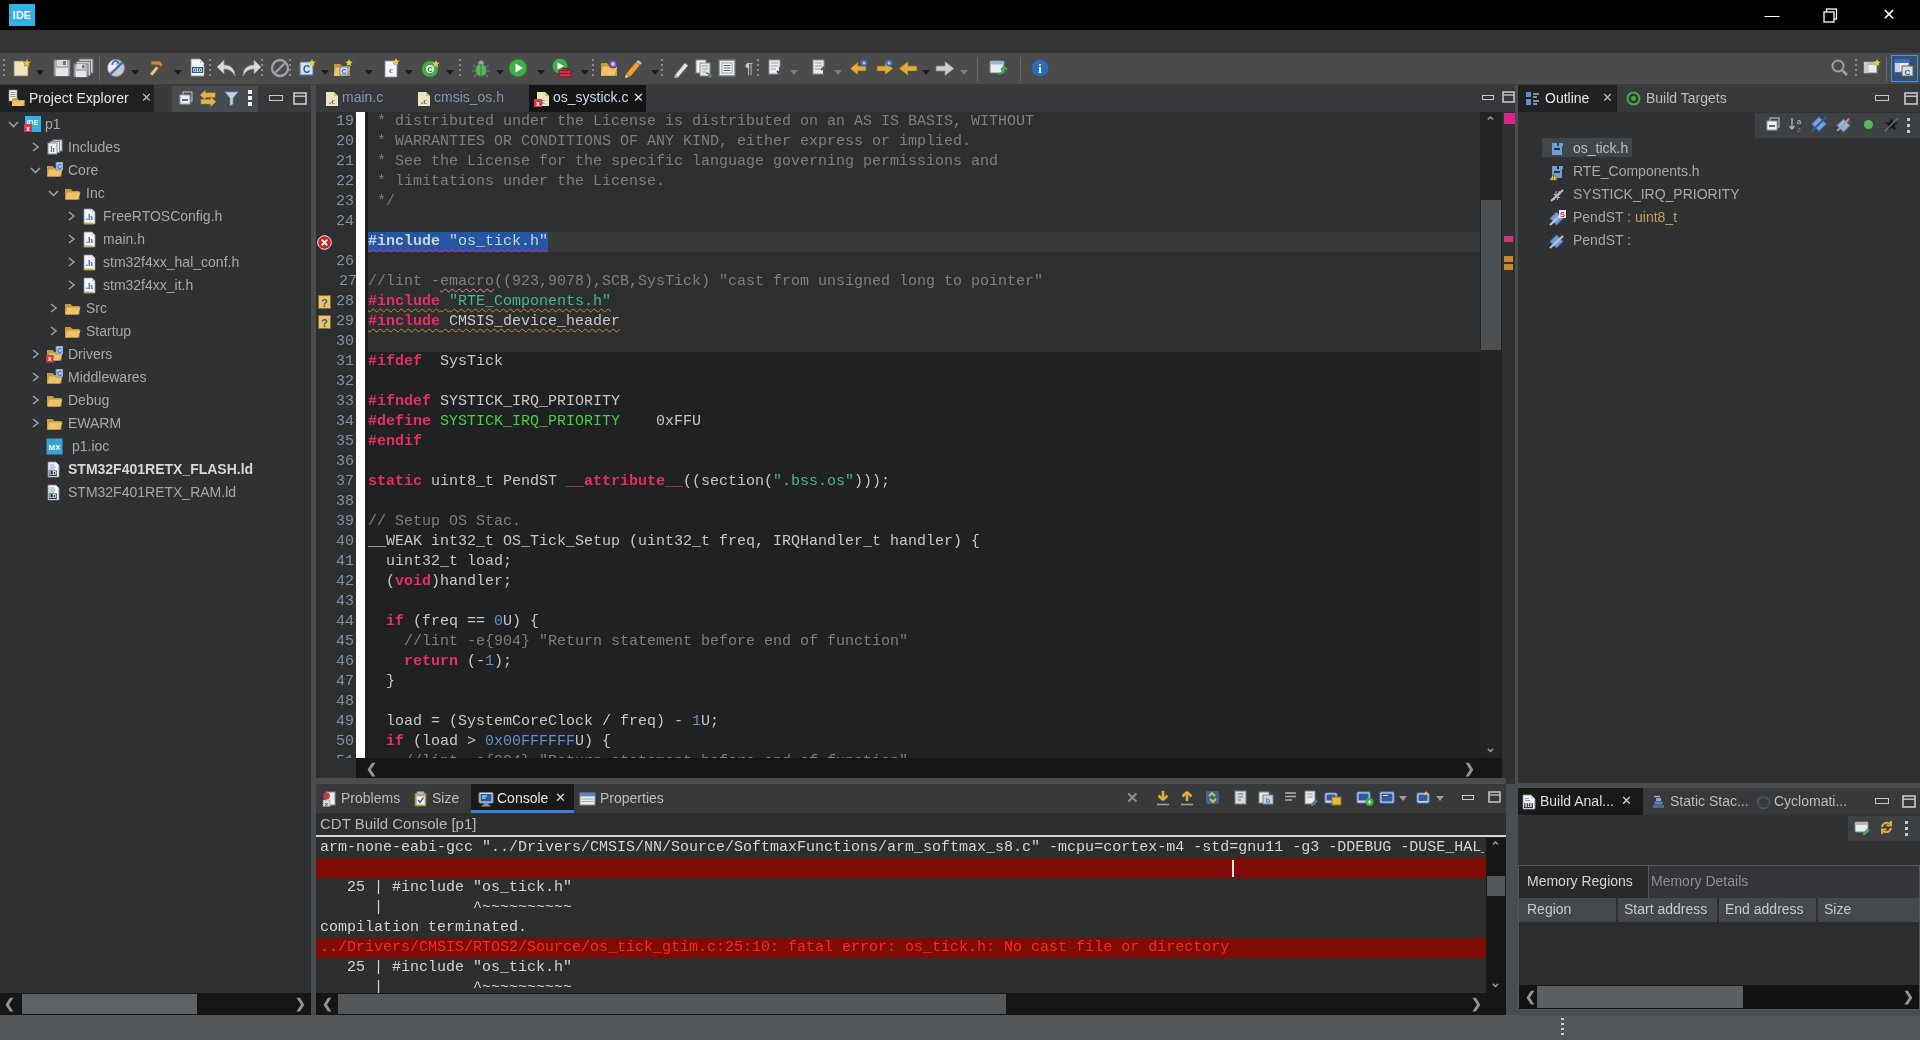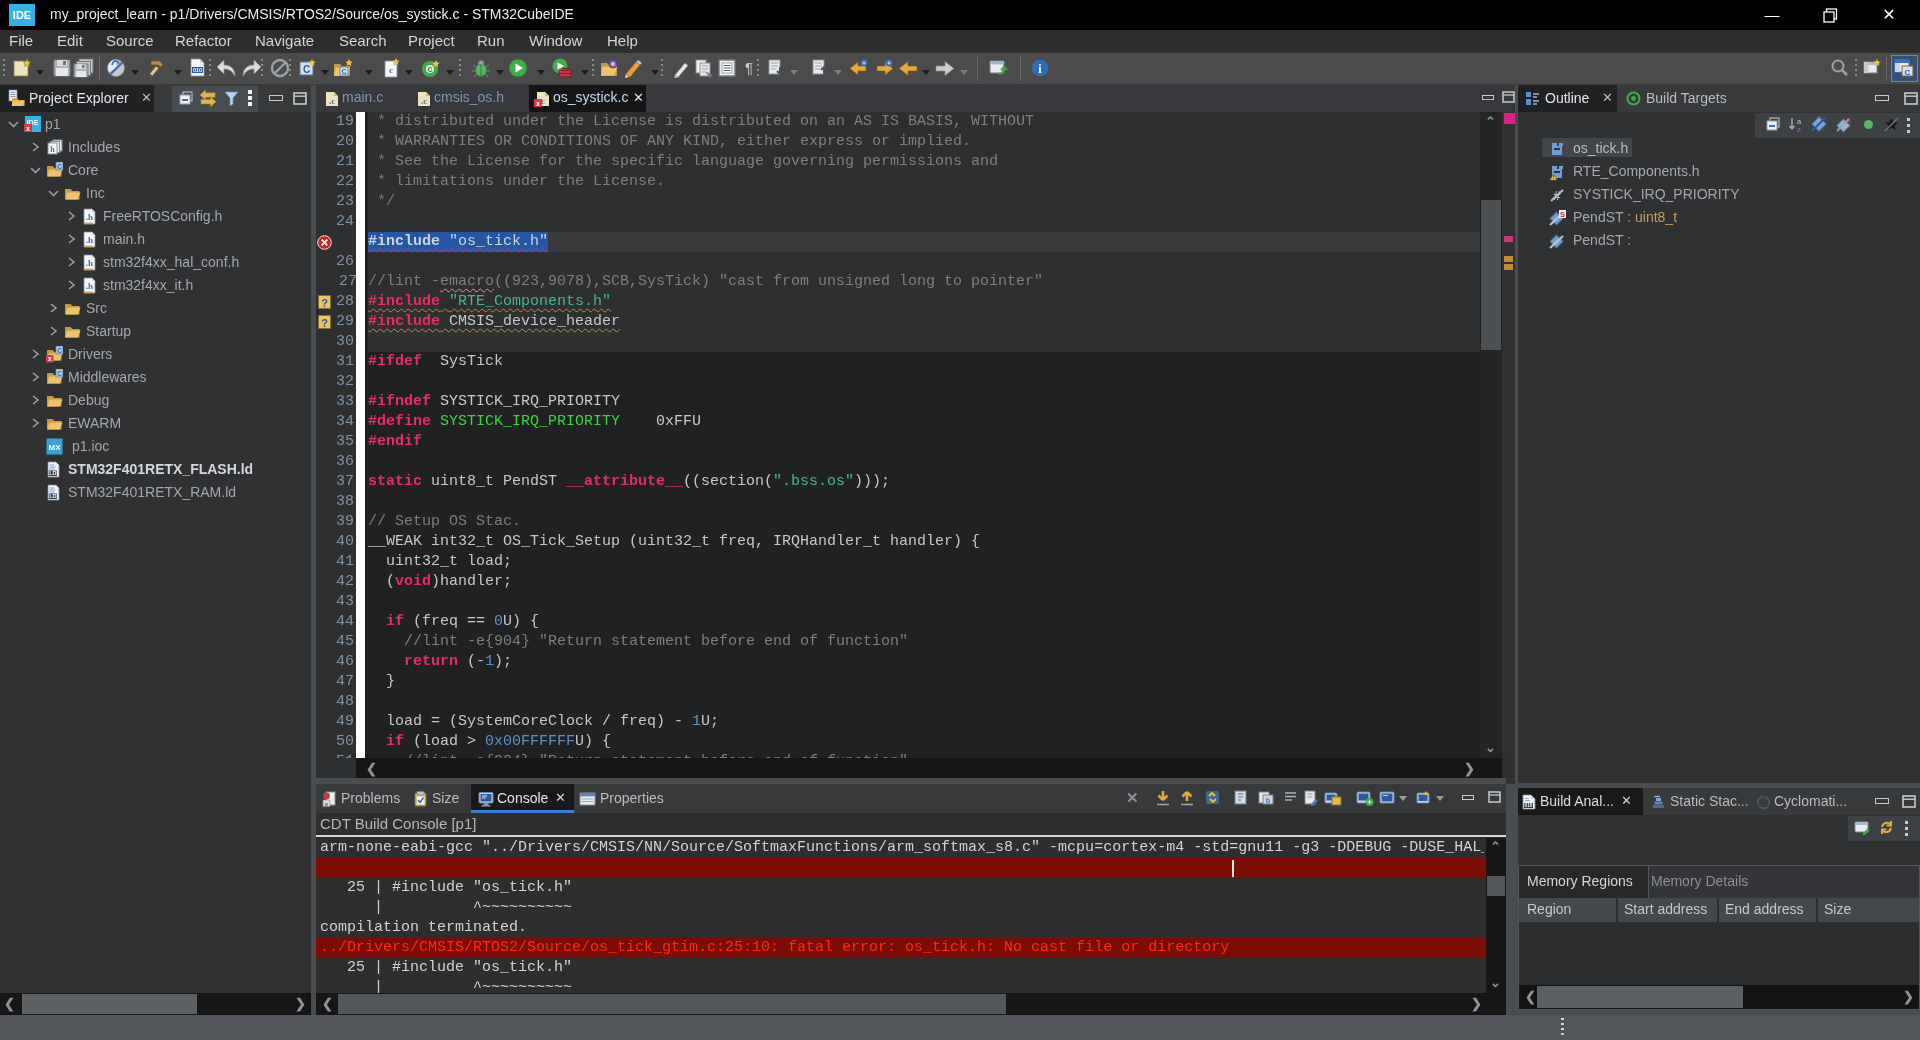--- a/index.html
+++ b/index.html
@@ -35,41 +35,28 @@
 
 .sbtrack{position:absolute;background:#1d1d1d;}
 .sbhandle{position:absolute;background:#55585a;}
 .sbarrow{position:absolute;color:#8f9396;font-size:13px;line-height:12px;font-weight:bold;}
 </style></head>
 <body>
 <div id="app">
 
   <div class="abs" id="titlebar">
     <div id="ideicon">IDE</div>
-    <div class="ttxt">my_project_learn - p1/Drivers/CMSIS/RTOS2/Source/os_systick.c - STM32CubeIDE</div>
     <div class="wbtn" style="left:1749px;">—</div>
     <svg style="position:absolute;left:1823px;top:8px;" width="15" height="15" viewBox="0 0 15 15">
         <rect x="3.5" y="1" width="10" height="10" fill="none" stroke="#fff" stroke-width="1.3"></rect>
         <rect x="1" y="4" width="10" height="10" fill="#000" stroke="#fff" stroke-width="1.3"></rect>
       </svg>
     <div class="wbtn" style="left:1866px;font-size:16px;">✕</div>
   </div>
 
-  <div class="abs" id="menubar">
-    <span class="mi" style="left:9px;">File</span>
-    <span class="mi" style="left:57px;">Edit</span>
-    <span class="mi" style="left:106px;">Source</span>
-    <span class="mi" style="left:175px;">Refactor</span>
-    <span class="mi" style="left:255px;">Navigate</span>
-    <span class="mi" style="left:339px;">Search</span>
-    <span class="mi" style="left:408px;">Project</span>
-    <span class="mi" style="left:477px;">Run</span>
-    <span class="mi" style="left:529px;">Window</span>
-    <span class="mi" style="left:607px;">Help</span>
-  </div>
 
   <div class="abs" id="toolbar">
       <div class="tdot" style="left:3px;"></div>
       <svg style="position:absolute;left:12px;top:5px;" width="20" height="20" viewBox="0 0 20 20">
         <path d="M2 3 h10 l4 4 v11 h-14 z" fill="#efe3bc" stroke="#8a7c50" stroke-width="0.8"></path>
         <path d="M12 3 l4 4 h-4 z" fill="#c9b97e"></path>
         <path d="M15 1 l1.2 2.6 2.8.3 -2.1 1.9 .6 2.8 -2.5-1.4 -2.5 1.4 .6-2.8 -2.1-1.9 2.8-.3 z" fill="#f0c93c" stroke="#8a7020" stroke-width="0.5"></path>
       </svg>
       <div class="dd" style="left:36px;border-top-color:#1c1c1c;"></div>
       <svg style="position:absolute;left:52px;top:5px;" width="20" height="20" viewBox="0 0 20 20">

